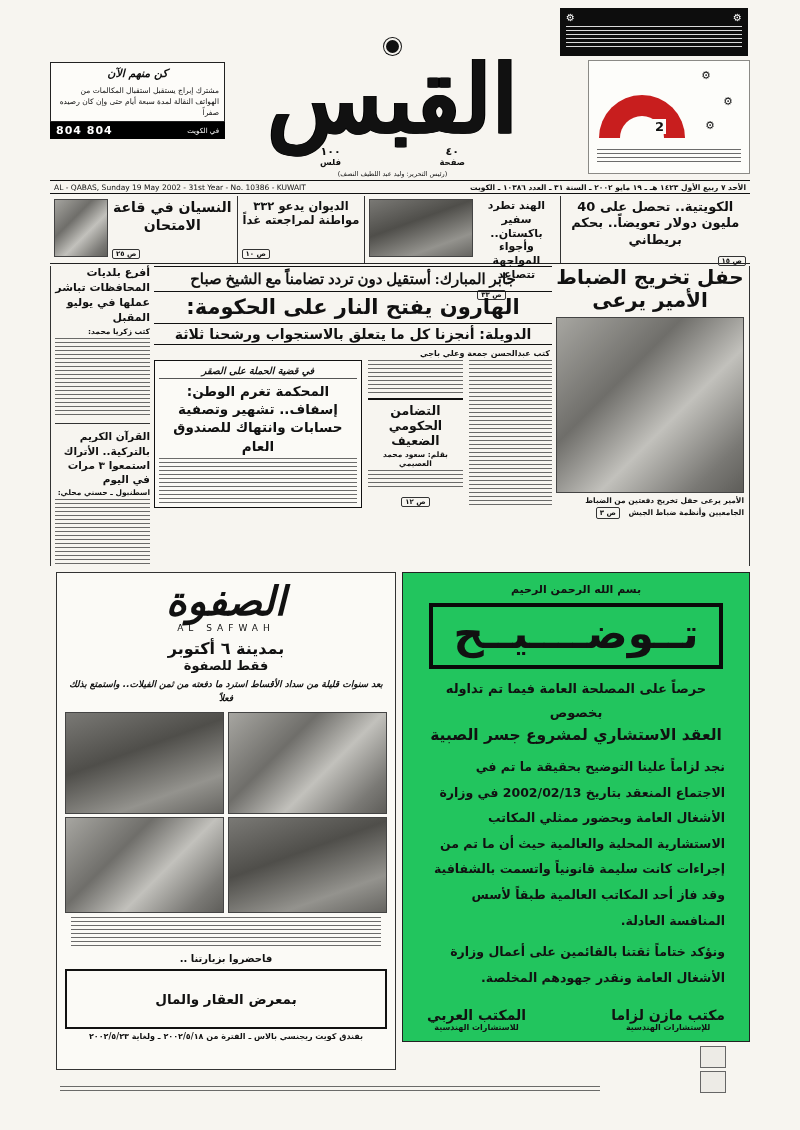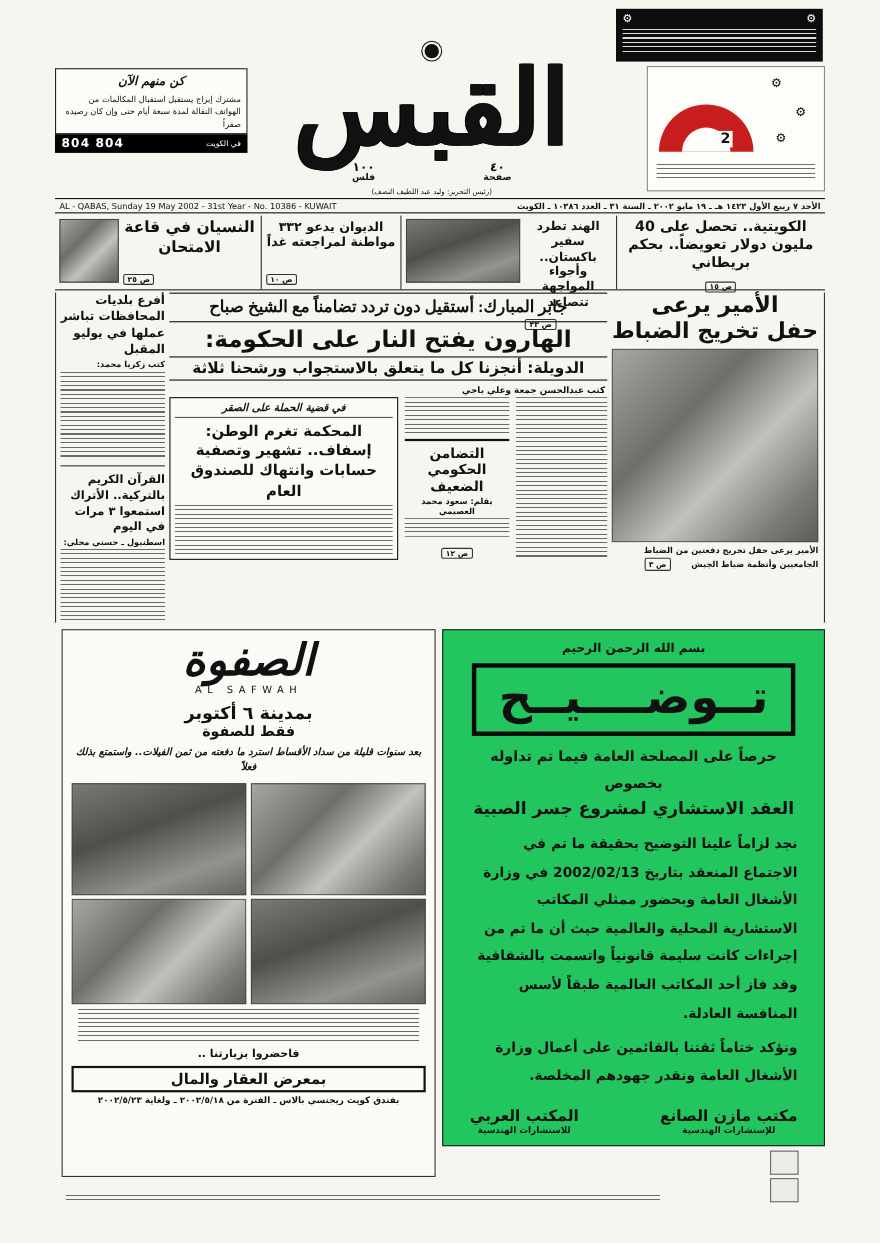--- a/index.html
+++ b/index.html
@@ -63,21 +63,21 @@
   .lcb{font-size:7.5px;font-weight:bold;text-align:right;margin:2px 0;}
   .lchr{border:none;border-top:1px solid #333;margin:5px 0;}
   
   .safwah{border:1px solid #333;background:#fbfaf6;padding:8px;text-align:center;}
   .saflogo{font-family:"DejaVu Serif",serif;font-size:40px;font-weight:bold;font-style:italic;line-height:1;}
   .safen{font-size:9px;letter-spacing:5px;margin:2px 0 6px 0;}
   .safl1{font-size:16px;font-weight:900;}
   .safl2{font-size:13px;font-weight:bold;margin-bottom:4px;}
   .safscript{font-size:9px;font-style:italic;font-weight:bold;line-height:1.6;margin:2px 0 6px 0;}
   .safphotos{display:flex;gap:4px;margin:3px 0;}
-  .safexpo{border:2px solid #111;font-size:13.5px;font-weight:900;padding:2px 2px;margin-top:5px;}
+  .safexpo{border:2px solid #111;font-size:13.5px;font-weight:900;padding:20px 2px;margin-top:5px;}
   .safdetail{font-size:8px;font-weight:bold;margin-top:3px;}
   .safcta{font-size:10px;font-weight:900;margin-top:6px;}
   
   .clar{border:1px solid #222;background:#22c55e;padding:10px 24px;}
   .bismillah{font-size:11px;font-weight:bold;text-align:center;}
   .clartitlebox{border:4px solid #0a0a0a;margin:7px 2px;padding:4px 2px 8px 2px;}
   .clartitle{font-size:42px;font-weight:900;text-align:center;line-height:1.1;}
   .clarp1{font-size:13px;font-weight:bold;text-align:center;margin-top:8px;line-height:1.8;}
   .clarp2{font-size:15.5px;font-weight:900;text-align:center;margin-top:2px;}
   .clarbody{font-size:12.5px;font-weight:bold;text-align:right;line-height:2.05;margin-top:10px;}
@@ -156,21 +156,21 @@
     <div class="brief" style="width:196px;">
       <div class="photo dark" style="width:104px;height:58px;flex:none;"></div>
       <div class="rtl" style="flex:1;display:flex;flex-direction:column;justify-content:space-between;">
         <div class="bh" style="font-size:11px;">الهند تطرد سفير باكستان.. وأجواء المواجهة تتصاعد</div>
         <div style="text-align:left;"><span class="pgtag">ص ٣٣</span></div>
       </div>
     </div>
     <div class="brief" style="width:191px;">
       <div class="rtl" style="flex:1;display:flex;flex-direction:column;justify-content:space-between;">
         <div class="bh" style="font-size:13px;">الكويتية.. تحصل على 40 مليون دولار تعويضاً.. بحكم بريطاني</div>
-        <div style="text-align:center;"><span class="pgtag">ص ١٥</span></div>
+        <div style="text-align:right;"><span class="pgtag">ص ١٥</span></div>
       </div>
     </div>
   </div>
 
   <div class="abs" style="left:50px;top:266px;width:766px;height:300px;padding-left:33px;">
 
     <div class="abs rtl" style="left:0;top:0;width:100px;height:300px;border-left:1px solid #333;padding-left:4px;box-sizing:border-box;">
       <div class="lct">أفرع بلديات المحافظات تباشر عملها في يوليو المقبل</div>
       <div class="lcb">كتب زكريا محمد:</div>
       <div class="fl" style="height:80px;"></div>
@@ -198,26 +198,26 @@
         </div>
         <div class="courtbox" style="width:200px;">
           <div class="courtkick">في قضية الحملة على الصقر</div>
           <div class="courth">المحكمة تغرم الوطن: إسفاف.. تشهير وتصفية حسابات وانتهاك للصندوق العام</div>
           <div class="fl" style="flex:1;"></div>
         </div>
       </div>
     </div>
 
     <div class="abs rtl" style="left:506px;top:0;width:194px;height:300px;border-right:1px solid #333;padding-right:5px;box-sizing:border-box;">
+      <div class="amirh">حفل تخريج الضباط</div>
       <div class="amirh">الأمير يرعى</div>
-      <div class="amirh">حفل تخريج الضباط</div>
       <div class="photo" style="height:176px;margin-top:5px;"></div>
       <div class="amircap">
         <span>الأمير يرعى حفل تخريج دفعتين من الضباط الجامعيين وأنظمة ضباط الجيش</span>
-        <span class="pgtag" style="margin-right:16px;">ص ٣</span>
+        <span class="pgtag" style="margin-right:6px;">ص ٣</span>
       </div>
     </div>
   </div>
 
   <div class="abs" style="left:50px;top:572px;width:700px;height:510px;">
 
     <div class="abs safwah rtl" style="left:6px;top:0;width:340px;height:498px;box-sizing:border-box;">
       <div class="saflogo">الصفوة</div>
       <div class="safen" style="direction:ltr;">AL SAFWAH</div>
       <div class="safl1">بمدينة ٦ أكتوبر</div>
@@ -241,21 +241,21 @@
       <div class="bismillah">بسم الله الرحمن الرحيم</div>
       <div class="clartitlebox">
         <div class="clartitle">تــوضــــيــح</div>
       </div>
       <div class="clarp1">حرصاً على المصلحة العامة فيما تم تداوله بخصوص</div>
       <div class="clarp2">العقد الاستشاري لمشروع جسر الصبية</div>
       <div class="clarbody">نجد لزاماً علينا التوضيح بحقيقة ما تم في الاجتماع المنعقد بتاريخ 2002/02/13 في وزارة الأشغال العامة وبحضور ممثلي المكاتب الاستشارية المحلية والعالمية حيث أن ما تم من إجراءات كانت سليمة قانونياً واتسمت بالشفافية وقد فاز أحد المكاتب العالمية طبقاً لأسس المنافسة العادلة.</div>
       <div class="clarbody" style="margin-top:6px;">ونؤكد ختاماً ثقتنا بالقائمين على أعمال وزارة الأشغال العامة ونقدر جهودهم المخلصة.</div>
       <div class="clarsigns">
         <div>
-          <div class="signname">مكتب مازن الصانع</div>
+          <div class="signname">مكتب مازن لزاما</div>
           <div class="signsub">للإستشارات الهندسية</div>
         </div>
         <div>
           <div class="signname">المكتب العربي</div>
           <div class="signsub">للاستشارات الهندسية</div>
         </div>
       </div>
     </div>
 
     <div class="abs" style="left:650px;top:474px;">

